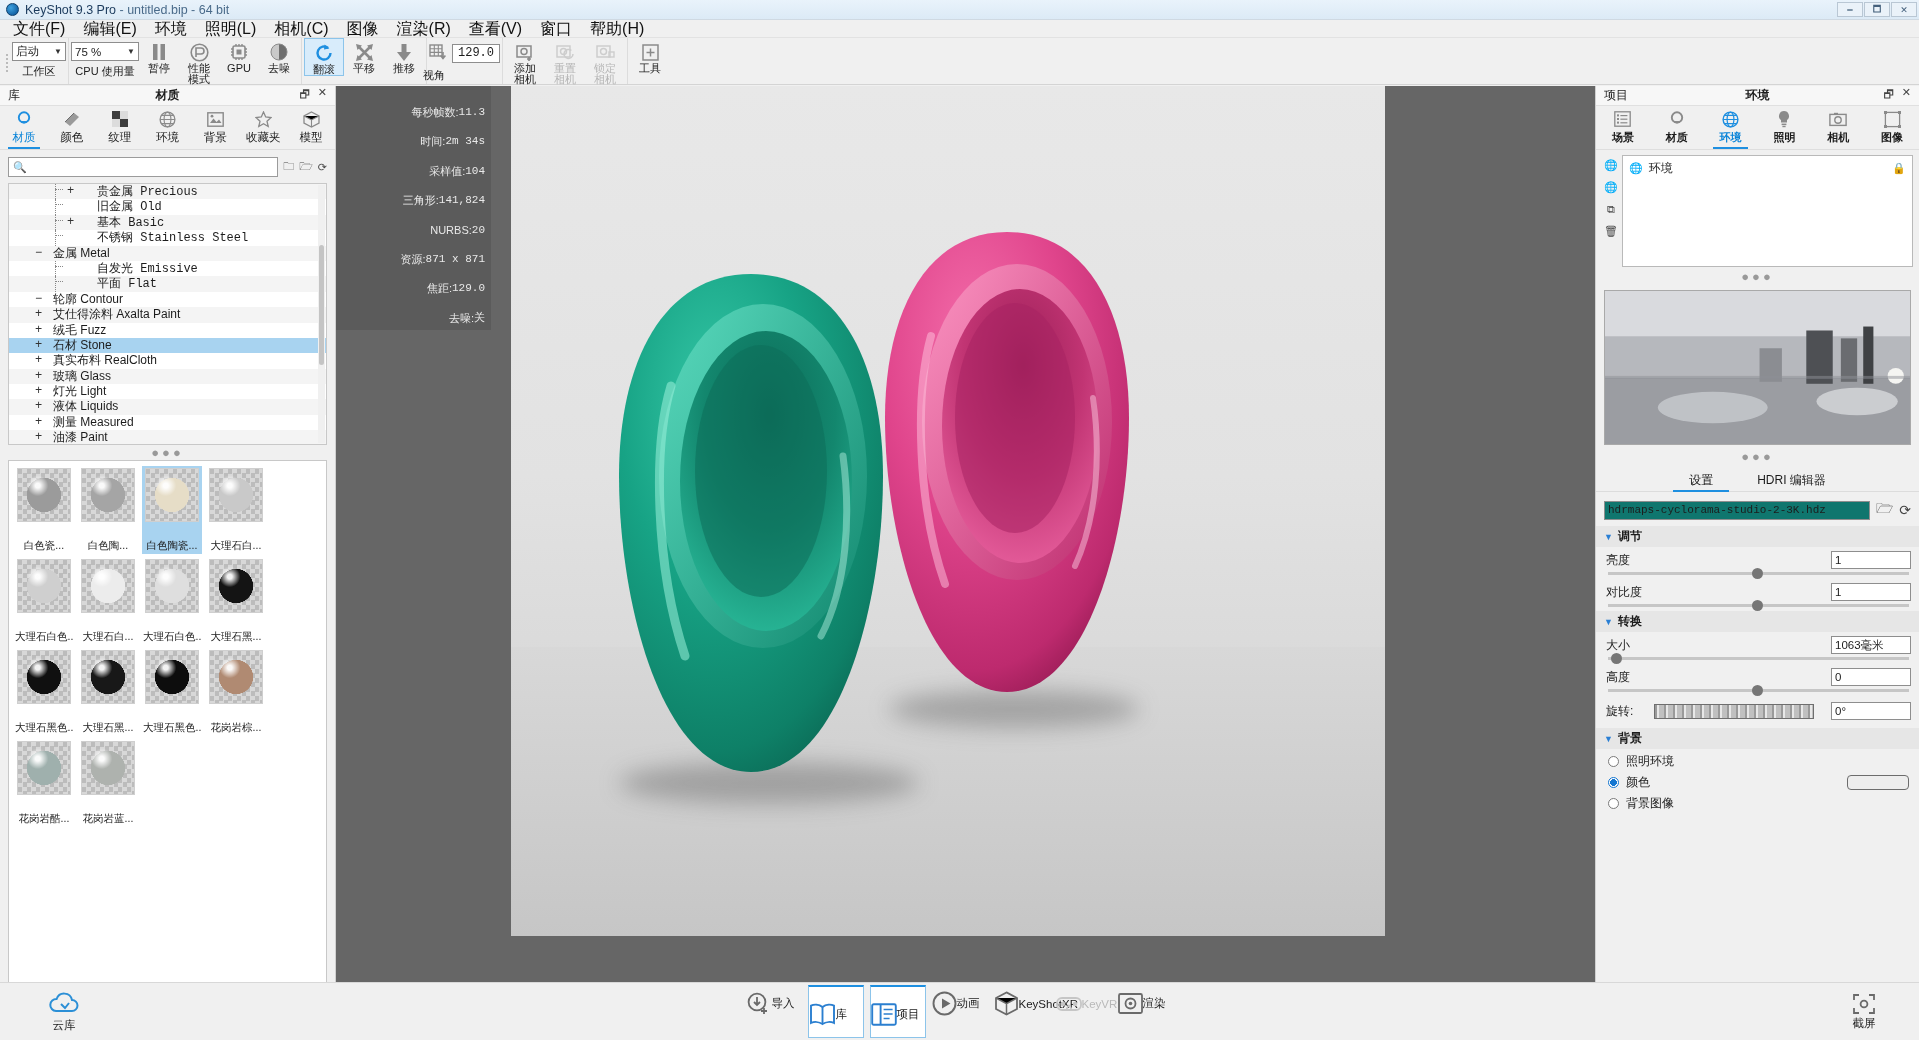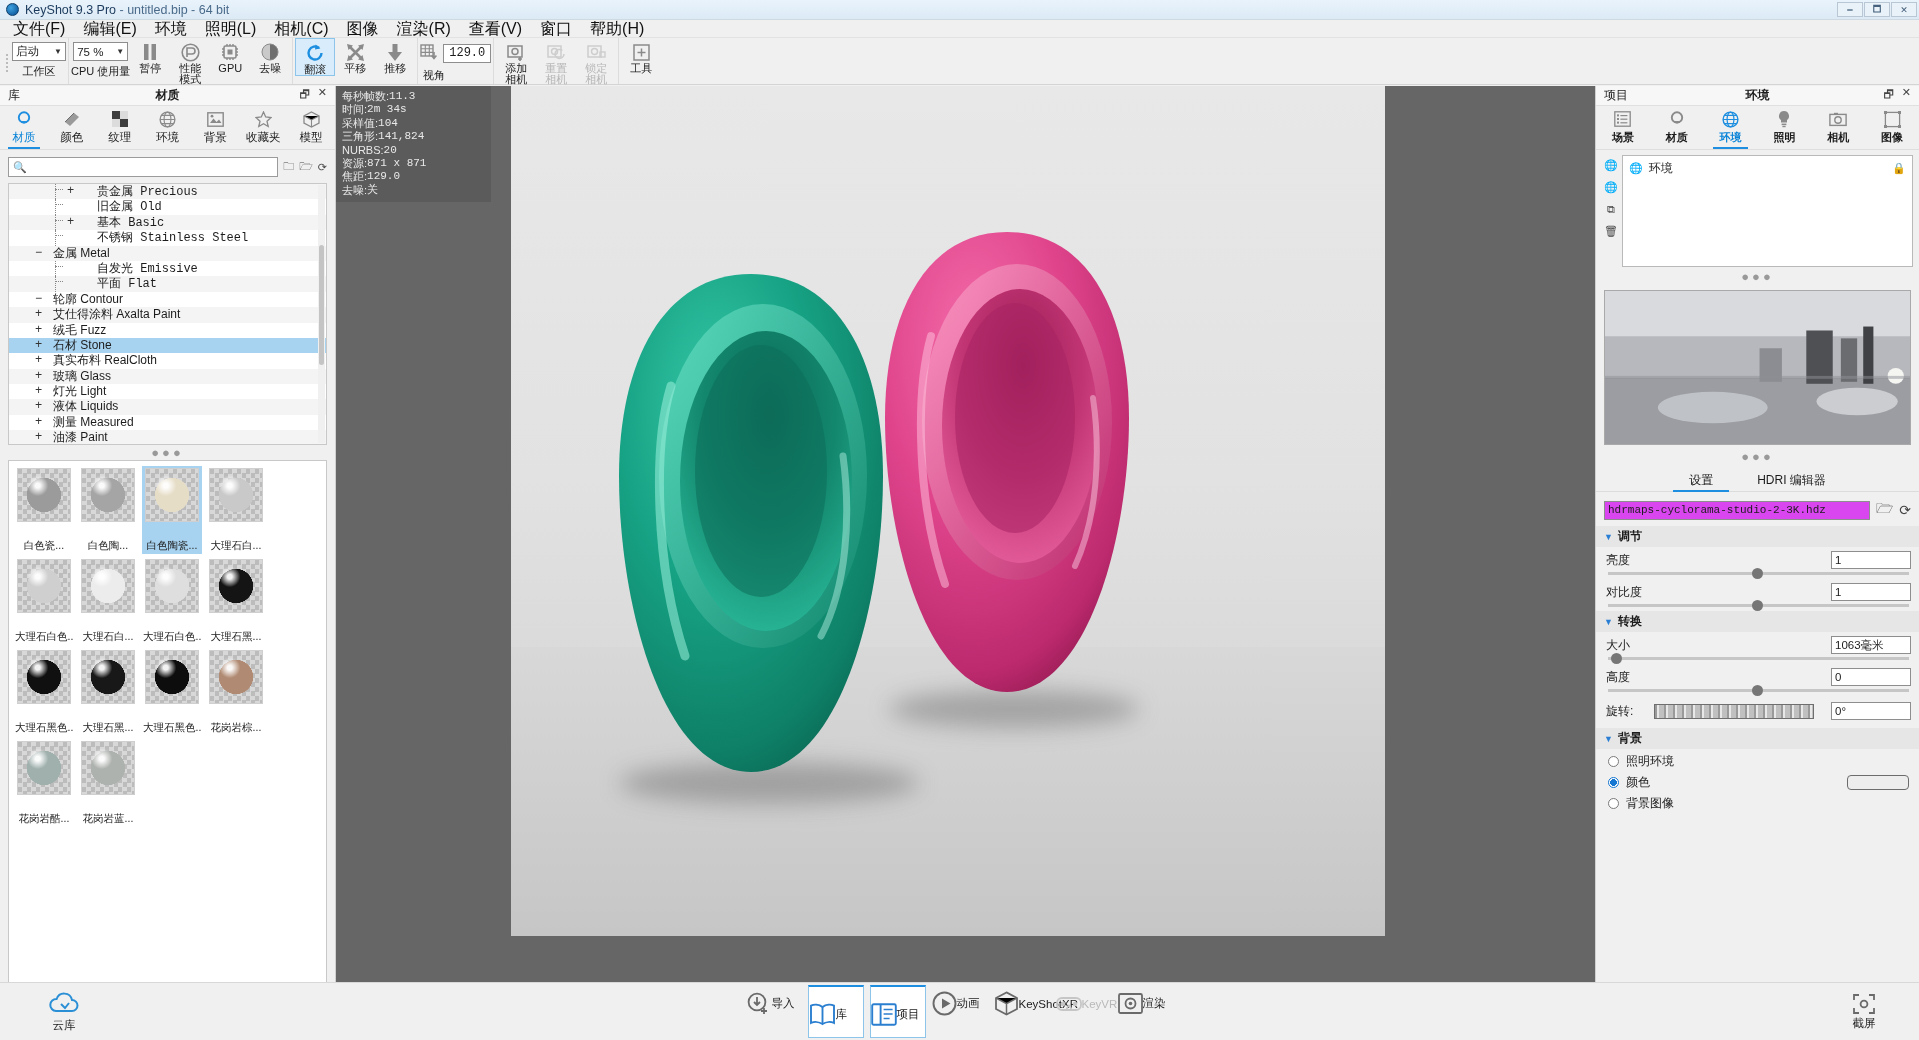--- a/index.html
+++ b/index.html
@@ -134,21 +134,21 @@
   .libfoot{ height:26px; display:flex; align-items:center; gap:10px; padding:0 9px; background:#f0f0f0;}
   .libfoot .sl{ flex:1; height:3px; background:#c6c6c6; position:relative;}
   .libfoot .sl i{ position:absolute; left:52%; top:-4px; width:9px;height:11px;background:#8f8f8f;border-radius:2px;}
 
   
   .viewwrap{ flex:1; background:#666666; position:relative; overflow:hidden;}
   .stats{
     position:absolute; top:0; left:0; width:155px; background:#5b5b5b; color:#e9e9e9;
     font-size:11px; padding:4px 6px 5px 6px; line-height:13.4px;
   }
-  .stats .r{ display:flex; justify-content:flex-start; }
+  .stats .r{ display:flex; justify-content:flex-end;margin-top:16px; }
   .stats .k{ white-space:nowrap;}
   .stats .v{ font-family:"Liberation Mono", monospace; }
   .canvas{ position:absolute; left:175px; top:0; width:874px; height:850px;
            background:linear-gradient(to bottom,#e8e8e8 0%, #e2e2e2 46%, #dcdcdc 62%, #cfcfcf 100%);}
   .floor{ position:absolute; left:0; right:0; bottom:0; height:34%;
           background:linear-gradient(to bottom,#d8d8d8,#c6c6c6);}
   .shadowblob{ position:absolute; border-radius:50%; filter:blur(11px); background:rgba(70,70,70,.34);}
 
   .bowl{ position:absolute; }
 
@@ -169,21 +169,21 @@
 
   .hdrithumb{ margin:6px 8px 0 8px; height:155px; border:1px solid #a9a9a9; overflow:hidden; position:relative;
        background:linear-gradient(to bottom,#d9dade 0%, #c9cbd0 26%, #a6a8ad 42%, #bfc1c5 58%, #8e9095 100%);}
 
   .settabs{ display:flex; justify-content:center; gap:0; margin-top:6px; border-bottom:1px solid #dcdcdc; height:22px;}
   .settab{ padding:0 22px; font-size:12px; line-height:20px; position:relative;}
   .settab.active{ color:#111;}
   .settab.active::after{ content:""; position:absolute; bottom:-1px; left:6px; right:6px; height:2px; background:#1e8fe0;}
 
   .filerow{ display:flex; align-items:center; gap:6px; padding:6px 8px 4px 8px;}
-  .fileinput{ flex:1; height:19px; border:1px solid #8e8e8e; background:#d946ef;
+  .fileinput{ flex:1; height:19px; border:1px solid #8e8e8e; background:#0f766e;
               font-family:"Liberation Mono", monospace; font-size:11px; line-height:17px; padding:0 3px;
               white-space:nowrap; overflow:hidden;}
 
   .sect{ background:#e6e6e6; padding:2px 8px; font-weight:bold; font-size:12px; display:flex; align-items:center; gap:5px;}
   .sect .chev{ color:#2a7fd4; font-size:9px;}
   .prow{ display:flex; align-items:center; padding:4px 8px 0 10px;}
   .prow .nm{ font-size:12px; flex:1;}
   .pval{ width:80px; height:18px; border:1px solid #8e8e8e; background:#fff; font-size:11.5px; line-height:16px; padding:0 3px;}
   .slider{ margin:3px 10px 4px 12px; height:3px; background:#c6c6c6; position:relative;}
   .slider i{ position:absolute; top:-4px; width:11px;height:11px;border-radius:50%;background:#767676;}
@@ -255,21 +255,21 @@
         <div class="combo" style="width:54px">
           <span>启动</span>
           <span class="arw">▼</span>
         </div>
         <div class="lb">工作区</div>
       </div>
     </div>
 
     <div class="tgroup">
       <div class="stk">
-        <div class="combo" style="width:55px">
+        <div class="combo" style="width:68px">
           <span>75 %</span>
           <span class="arw">▼</span>
         </div>
         <div class="lb">CPU 使用量</div>
       </div>
       <div class="tbtn">
         <div class="ic">
           <svg width="16" height="18" viewBox="0 0 16 18">
               <rect x="2" y="1" width="4.5" height="16" fill="#8a8a8a"></rect>
               <rect x="9.5" y="1" width="4.5" height="16" fill="#8a8a8a"></rect>

